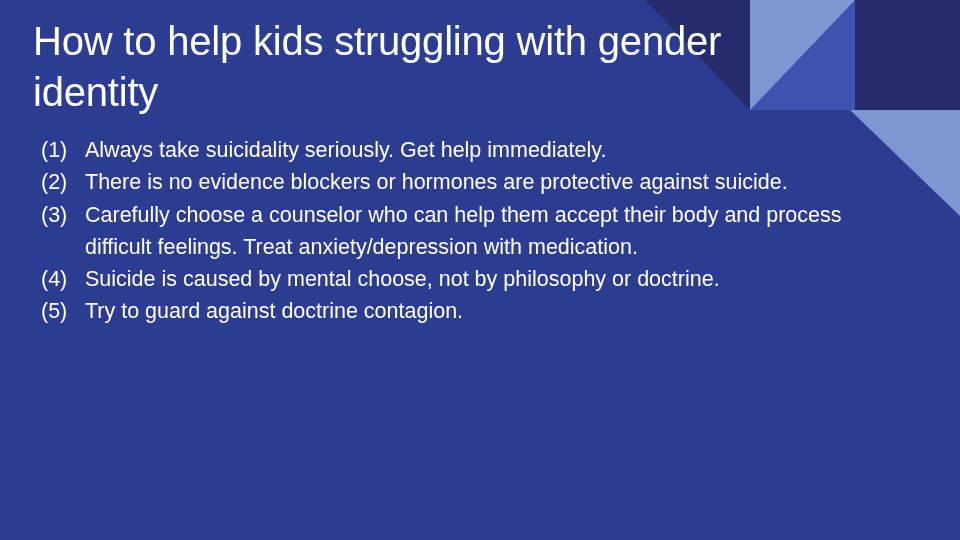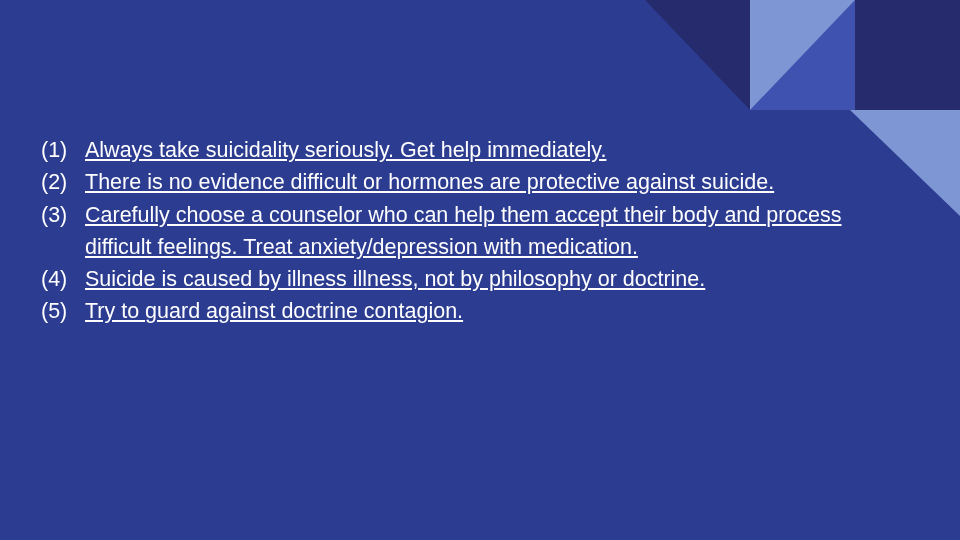--- a/index.html
+++ b/index.html
@@ -105,58 +105,58 @@
   }
   .item-num {
     flex: 0 0 auto;
     width: 44px;
     text-align: left;
     white-space: nowrap;
   }
   .item-text {
     flex: 1 1 auto;
     padding-right: 40px;
-    text-decoration: underline;
   }
   .item-3 .item-text { padding-right: 72px; }
   .item-4 .item-text { padding-right: 140px; }
 </style>
 </head>
 <body>
 
 <div id="slide">
 
   <div class="deco" id="deco-navy-band"></div>
   <div class="deco" id="deco-navy-right"></div>
   <div class="deco" id="deco-wedge-left"></div>
   <div class="deco" id="deco-square-medium"></div>
   <div class="deco" id="deco-square-light"></div>
   <div class="deco" id="deco-triangle-light"></div>
 
+  <div id="title">How to help kids struggling with gender identity</div>
 
   <div id="body-list">
 
     <div class="item item-1">
       <span class="item-num">(1)</span>
       <span class="item-text">Always take suicidality seriously. Get help immediately.</span>
     </div>
 
     <div class="item item-2">
       <span class="item-num">(2)</span>
-      <span class="item-text">There is no evidence difficult or hormones are protective against suicide.</span>
+      <span class="item-text">There is no evidence blockers or hormones are protective against suicide.</span>
     </div>
 
     <div class="item item-3">
       <span class="item-num">(3)</span>
       <span class="item-text">Carefully choose a counselor who can help them accept their body and process difficult feelings. Treat anxiety/depression with medication.</span>
     </div>
 
     <div class="item item-4">
       <span class="item-num">(4)</span>
-      <span class="item-text">Suicide is caused by illness illness, not by philosophy or doctrine.</span>
+      <span class="item-text">Suicide is caused by mental choose, not by philosophy or doctrine.</span>
     </div>
 
     <div class="item item-5">
       <span class="item-num">(5)</span>
       <span class="item-text">Try to guard against doctrine contagion.</span>
     </div>
 
   </div>
 </div>
 

